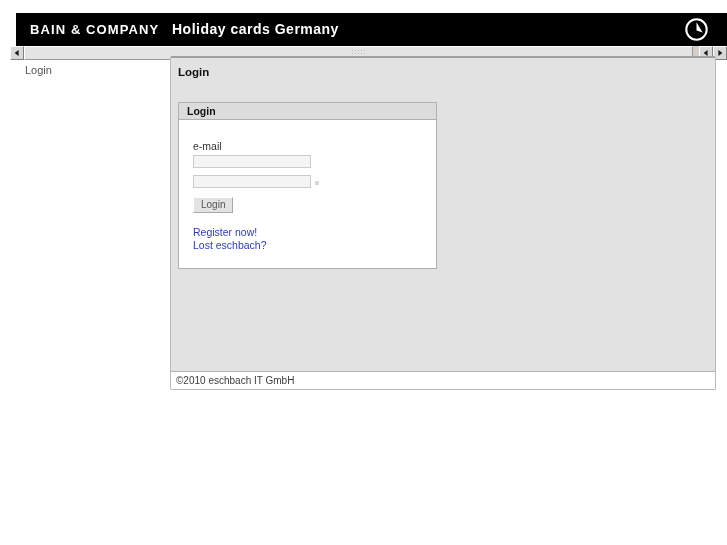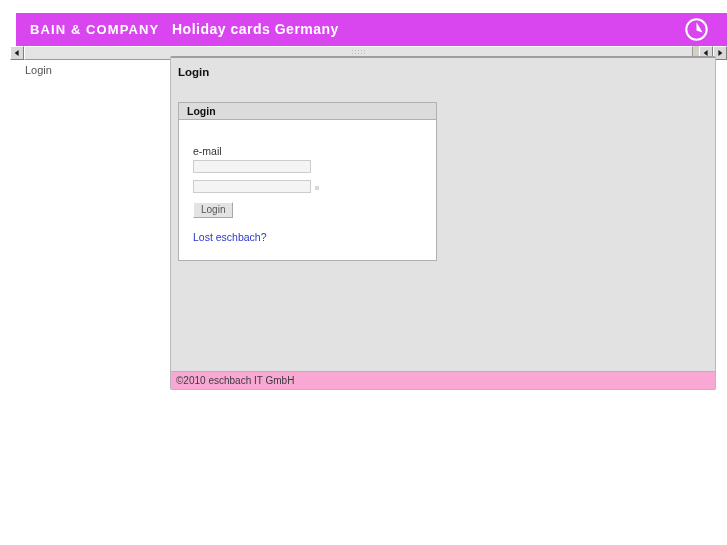--- a/index.html
+++ b/index.html
@@ -17,21 +17,21 @@
     overflow: hidden;
   }
 
   
   #header-bar {
     position: absolute;
     left: 16px;
     top: 13px;
     width: 711px;
     height: 33px;
-    background: #d946ef;
+    background: #000000;
     overflow: hidden;
   }
   #brand-logo {
     position: absolute;
     left: 14px;
     top: 9px;
     color: #ffffff;
     font-family: "Liberation Sans", sans-serif;
     font-size: 13px;
     font-weight: bold;
@@ -183,21 +183,21 @@
     height: 16px;
     background: #dcdcdc;
     border-bottom: 1px solid #b0b0b0;
     padding: 0 0 0 8px;
     font-size: 10.5px;
     font-weight: bold;
     color: #111111;
     line-height: 16px;
   }
   #login-box-body {
-    padding: 25px 14px 16px 14px;
+    padding: 20px 14px 16px 14px;
   }
   .field-label {
     font-size: 10.5px;
     color: #333333;
     margin: 0 0 3px 0;
     line-height: 12px;
   }
   .text-input {
     width: 118px;
     height: 13px;
@@ -248,21 +248,21 @@
     margin-bottom: 1px;
   }
 
   
   #content-footer {
     position: absolute;
     left: 0;
     right: 0;
     bottom: 0;
     height: 18px;
-    background: #f9a8d4;
+    background: #ffffff;
     border-top: 1px solid #b4b4b4;
     line-height: 18px;
     padding-left: 5px;
     font-size: 10px;
     color: #3b3b3b;
     box-sizing: border-box;
   }
 </style>
 </head>
 <body>
@@ -315,20 +315,21 @@
       <input class="text-input" type="text" value="" style="">
 
       <div id="password-row">
         <input class="text-input" type="password" value="" style="">
         <span id="caps-indicator"></span>
       </div>
 
       <button id="login-submit">Login</button>
 
       <div class="links-block">
+        <a class="nav-link" href="#">Register now!</a>
         <a class="nav-link" href="#">Lost eschbach?</a>
       </div>
 
     </div>
   </div>
 
   <div id="content-footer">©2010 eschbach IT GmbH</div>
 </div>
 
 </body></html>

